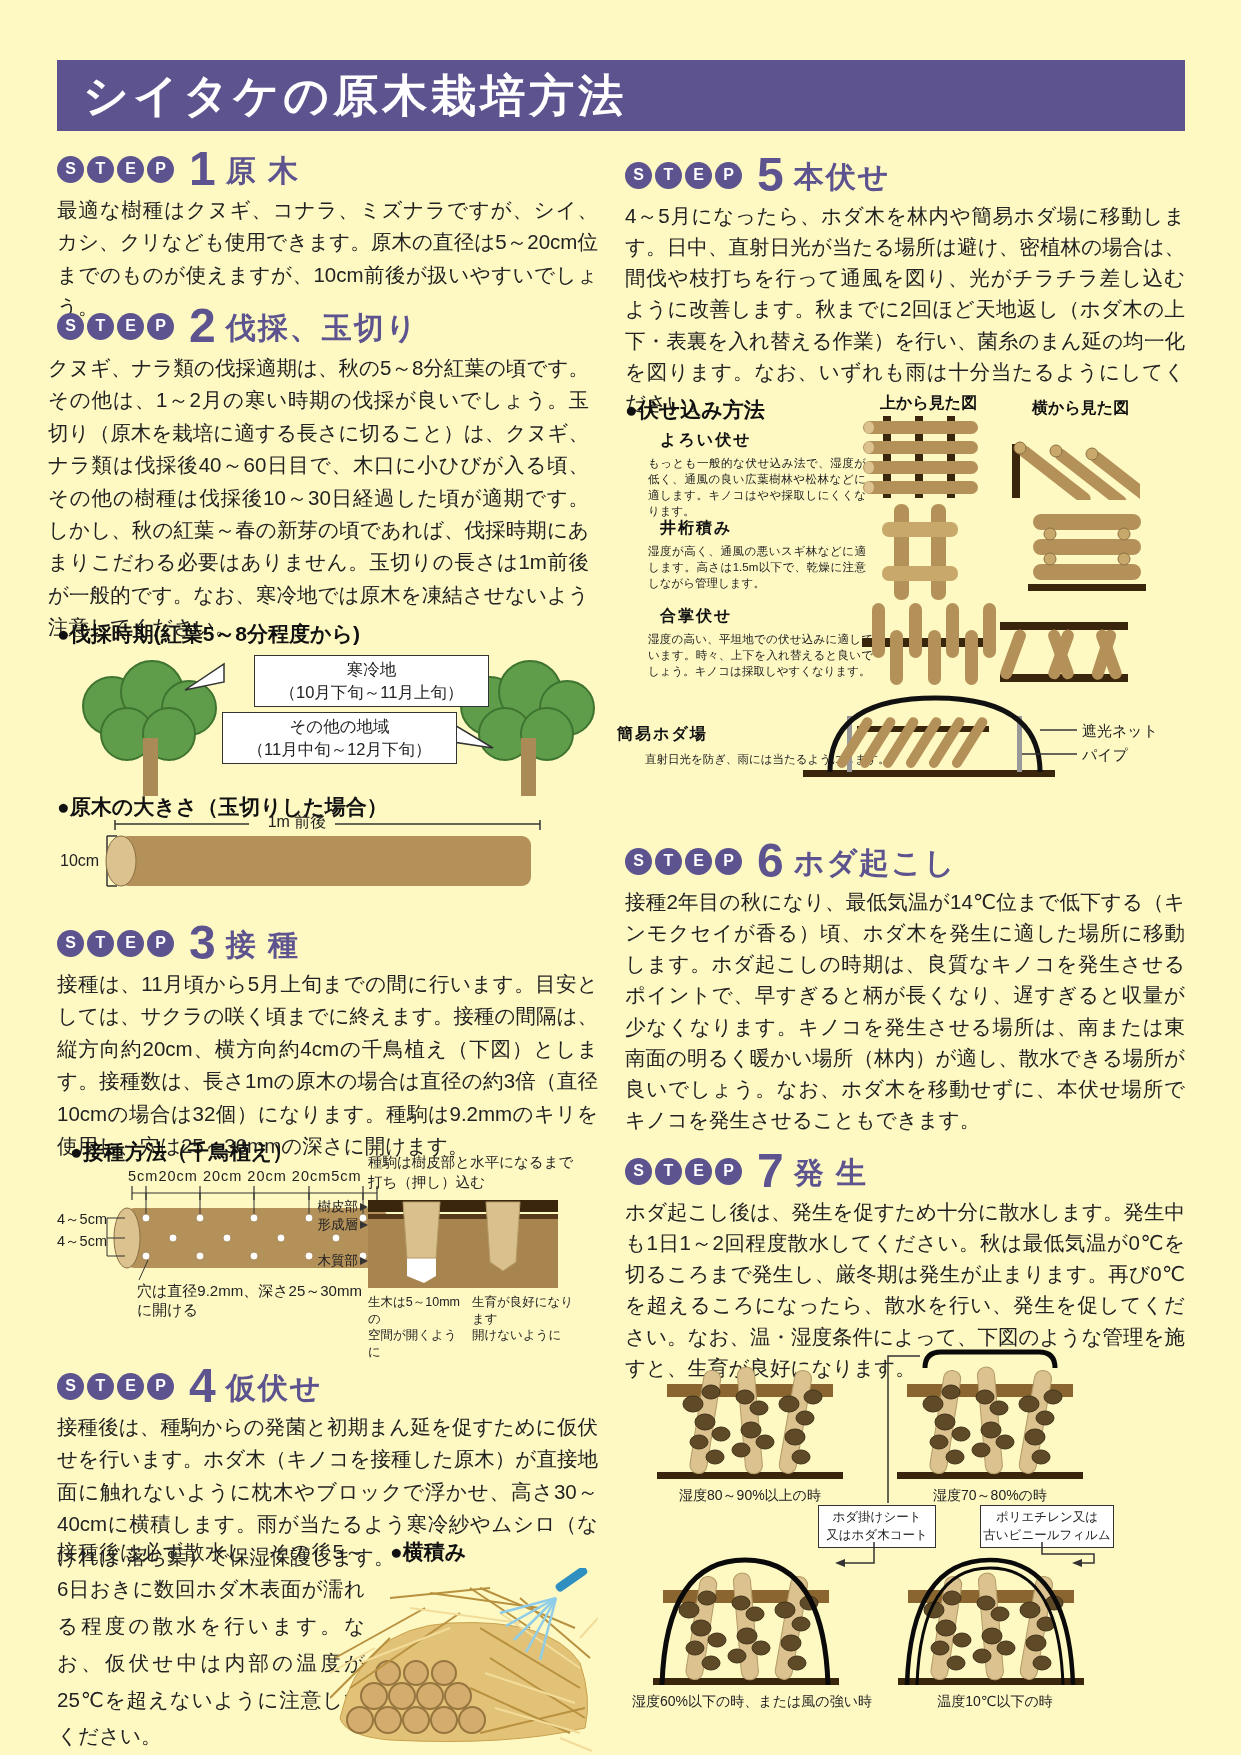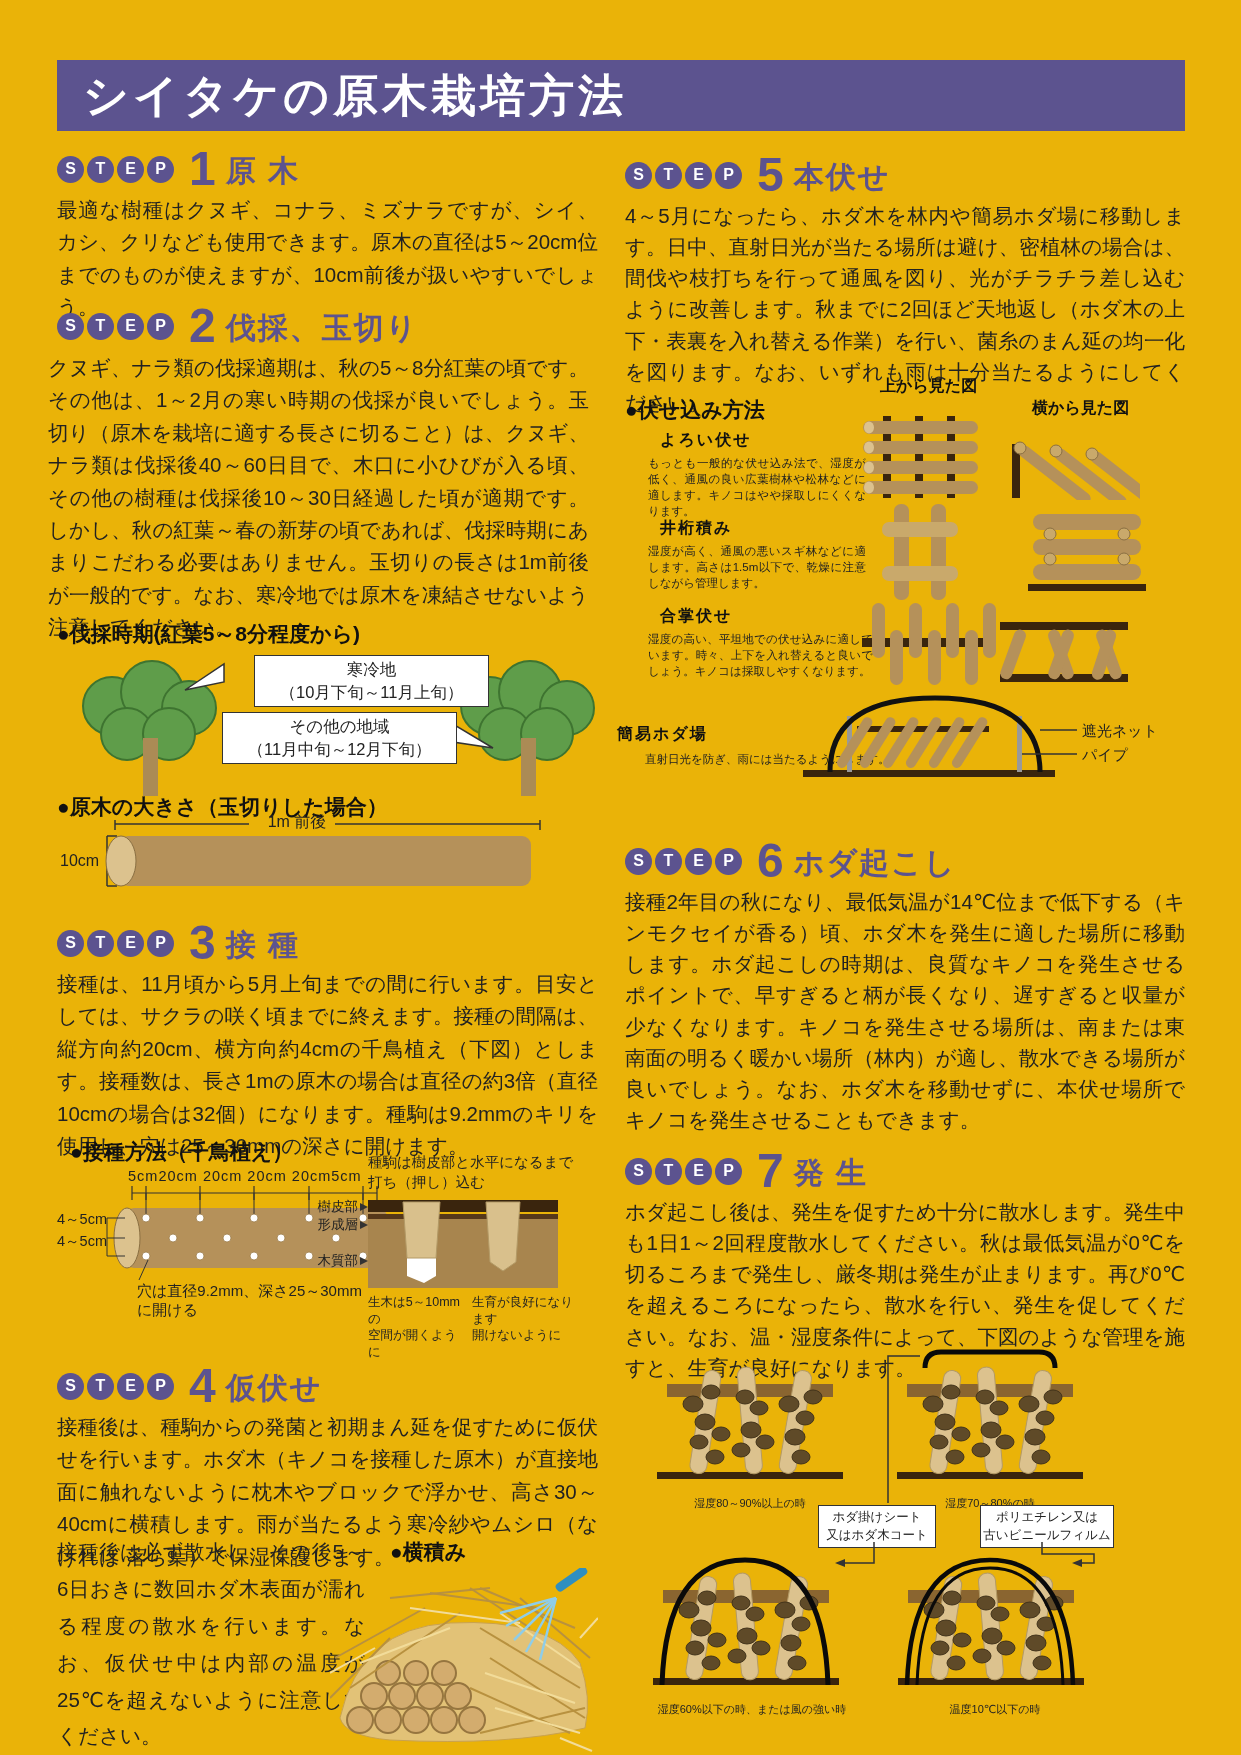--- a/index.html
+++ b/index.html
@@ -1,36 +1,36 @@
 <!DOCTYPE html>
 <html><head>
 <meta charset="utf-8">
 <style>
   html,body{margin:0;padding:0;background:#ffffff;}
-  #page{position:relative;width:1241px;height:1755px;background:#eab308;overflow:hidden;
+  #page{position:relative;width:1241px;height:1755px;background:#fef9c3;overflow:hidden;
         font-family:"Liberation Sans","DejaVu Sans",sans-serif;color:#222;}
   .abs{position:absolute;}
   
   .band{background:#5c538f;display:flex;align-items:center;}
   .band h1{margin:0;color:#fff;font-size:45px;font-weight:800;letter-spacing:4px;padding-left:26px;}
   
   .step-head{display:flex;align-items:center;height:46px;}
   .b-circle{width:27px;height:27px;border-radius:50%;background:#5c538f;color:#fff;
             display:flex;align-items:center;justify-content:center;
             font-size:16px;font-weight:800;margin-right:3px;}
   .step-num{font-size:48px;font-weight:800;color:#5c538f;line-height:1;margin:0 10px 0 12px;}
   .step-title{font-size:30px;font-weight:800;color:#5c538f;letter-spacing:2px;padding-top:4px;}
   
   .body{font-size:20.5px;line-height:1.58;text-align:justify;margin:0;color:#222;}
   .body.rc{line-height:1.52;}
   .bold-seg{font-weight:400;}
   .bullet-h{font-size:21px;font-weight:800;color:#111;}
   .small-lbl{font-size:15px;color:#222;}
   .dim-lbl{font-size:14.5px;color:#222;}
-  .cap{font-size:11px;color:#222;text-align:center;margin-top:9px;}
+  .cap{font-size:14px;color:#222;text-align:center;}
   .m-name{font-size:16px;font-weight:800;color:#111;letter-spacing:2px;}
   .m-desc{font-size:11.5px;line-height:1.4;color:#222;text-align:justify;}
   .view-h{font-size:16px;font-weight:800;color:#111;}
   .callout{border:1.5px solid #333;background:#fff;text-align:center;
            font-size:12.5px;line-height:1.4;padding:3px 2px;}
   .bubble{border:1.5px solid #333;background:#fff;text-align:center;
           font-size:16.5px;line-height:1.38;padding:2px 0;}
   .layer-lbl{font-size:13.5px;color:#222;text-align:right;}
   .arr-r{width:0;height:0;border-left:8px solid #333;border-top:4px solid transparent;
          border-bottom:4px solid transparent;}
@@ -320,21 +320,21 @@
     <span class="b-circle">S</span>
     <span class="b-circle">T</span>
     <span class="b-circle">E</span>
     <span class="b-circle">P</span>
     <span class="step-num">5</span>
     <span class="step-title">本伏せ</span>
   </div>
   <p class="abs body rc" style="left:625px;top:200px;width:560px;">4～5月になったら、ホダ木を林内や簡易ホダ場に移動します。日中、直射日光が当たる場所は避け、密植林の場合は、間伐や枝打ちを行って通風を図り、光がチラチラ差し込むように改善します。秋までに2回ほど天地返し（ホダ木の上下・表裏を入れ替える作業）を行い、菌糸のまん延の均一化を図ります。なお、いずれも雨は十分当たるようにしてください。</p>
 
   <div class="abs bullet-h" style="left:625px;top:396px;">●伏せ込み方法</div>
-  <div class="abs view-h" style="left:880px;top:376px;text-align:right;">上から見た図</div>
+  <div class="abs view-h" style="left:880px;top:393px;text-align:right;">上から見た図</div>
   <div class="abs view-h" style="left:1032px;top:398px;">横から見た図</div>
 
   <div class="abs m-name" style="left:660px;top:430px;">よろい伏せ</div>
   <div class="abs m-desc" style="left:648px;top:455px;width:218px;">もっとも一般的な伏せ込み法で、湿度が低く、通風の良い広葉樹林や松林などに適します。キノコはやや採取しにくくなります。</div>
   <svg class="abs" style="left:858px;top:416px;" width="125" height="82" viewBox="0 0 125 82">
     <rect x="25" y="0" width="8" height="82" fill="#3a250d"></rect>
       <rect x="57" y="0" width="8" height="82" fill="#3a250d"></rect>
       <rect x="89" y="0" width="8" height="82" fill="#3a250d"></rect>
     <g fill="#b5915a">
       <rect x="5" y="5" width="115" height="13" rx="6.5"></rect>

